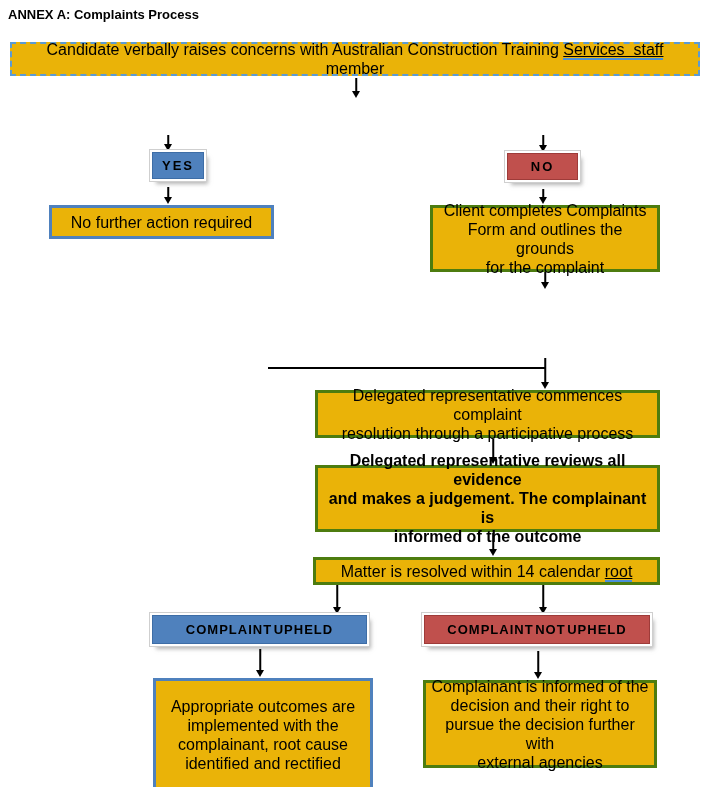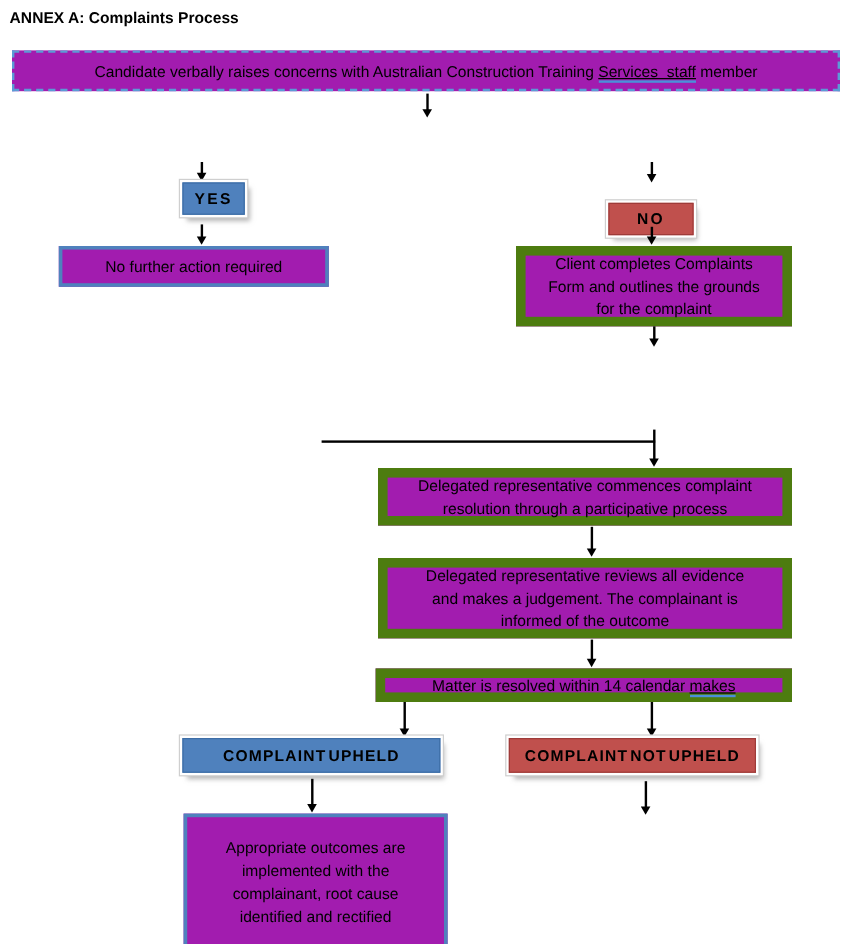--- a/index.html
+++ b/index.html
@@ -1,24 +1,24 @@
 <!DOCTYPE html>
 <html><head>
 <meta charset="utf-8">
 <style>
   html,body{margin:0;padding:0;background:#fff;}
   #canvas{position:relative;width:710px;height:787px;background:#fff;
           font-family:"Liberation Sans", sans-serif;color:#000;overflow:hidden;padding-left:34px;}
   .title{position:absolute;left:8px;top:7px;font-size:13px;font-weight:bold;}
   .node{position:absolute;box-sizing:border-box;display:flex;align-items:center;justify-content:center;
-        text-align:center;font-size:13px;line-height:19px;background:#a21caf;padding:2px 4px;}
+        text-align:center;font-size:16px;line-height:19px;background:#eab308;padding:2px 4px;}
   .node .txt{white-space:pre-line;}
   .dashed{border:2px dashed #5b9bd5;}
   .b-blue{border:3px solid #4f81bd;}
-  .b-red{border:8px solid #4d7c0f;}
+  .b-red{border:3px solid #4d7c0f;}
   .b-green{border:3px solid #9bbb59;}
   .badge{position:absolute;box-sizing:border-box;display:flex;align-items:center;justify-content:center;
          font-size:13px;font-weight:bold;letter-spacing:2px;color:#000;
          box-shadow:0 0 0 2px #ffffff, 0 0 0 3px #cfcfcf, 4px 5px 4px rgba(120,120,120,.55);}
   .badge.blue{background:#4f81bd;border:1px solid #3d6da6;text-align:center;}
   .badge.red{background:#c0504d;border:1px solid #9e3b39;}
   .badge.wide{letter-spacing:1px;word-spacing:-3px;}
   .u{text-decoration:underline;border-bottom:2px solid #4a90d9;padding-bottom:0px;white-space:pre-wrap;}
   .arr{position:absolute;width:10px;}
   .arr .line{position:absolute;left:50%;top:0;bottom:6px;width:1.5px;background:#000;transform:translateX(-50%);}
@@ -46,21 +46,21 @@
   <div class="arr" style="left:163px;top:135px;height:16px;">
       <div class="line"></div>
       <div class="head"></div>
     </div>
   <div class="arr" style="left:538px;top:135px;height:17px;">
       <div class="line"></div>
       <div class="head"></div>
     </div>
 
   <div class="badge blue" style="left:152px;top:152px;width:52px;height:27px;">YES</div>
-  <div class="badge red" style="left:507px;top:153px;width:71px;height:27px;margin-top:16px;">NO</div>
+  <div class="badge red" style="left:507px;top:153px;width:71px;height:27px;">NO</div>
 
   <div class="arr" style="left:163px;top:187px;height:17px;">
       <div class="line"></div>
       <div class="head"></div>
     </div>
   <div class="arr" style="left:538px;top:189px;height:15px;">
       <div class="line"></div>
       <div class="head"></div>
     </div>
 
@@ -91,57 +91,63 @@
   <div class="node b-red" style="left:315px;top:390px;width:345px;height:48px;">
     <div class="txt">Delegated representative commences complaint
 resolution through a participative process</div>
   </div>
 
   <div class="arr" style="left:488px;top:439px;height:25px;">
       <div class="line"></div>
       <div class="head"></div>
     </div>
 
-  <div class="node b-red" style="left:315px;top:465px;width:345px;height:67px;">
+  <div class="node b-red" style="left:315px;top:465px;width:345px;height:67px;font-weight:bold;">
     <div class="txt">Delegated representative reviews all evidence
 and makes a judgement.  The complainant is
 informed of the outcome</div>
   </div>
 
   <div class="arr" style="left:488px;top:533px;height:23px;">
       <div class="line"></div>
       <div class="head"></div>
     </div>
 
   <div class="node b-red" style="left:313px;top:557px;width:347px;height:28px;">
-    <div class="txt"><span>Matter is resolved within 14 calendar </span><span class="u">makes</span><span></span></div>
+    <div class="txt"><span>Matter is resolved within 14 calendar </span><span class="u">root</span><span></span></div>
   </div>
 
   <div class="arr" style="left:332px;top:585px;height:29px;">
       <div class="line"></div>
       <div class="head"></div>
     </div>
   <div class="arr" style="left:538px;top:585px;height:29px;">
       <div class="line"></div>
       <div class="head"></div>
     </div>
 
   <div class="badge blue wide" style="left:152px;top:615px;width:215px;height:29px;">COMPLAINT UPHELD</div>
-  <div class="badge red wide" style="left:424px;top:615px;width:206px;height:29px;">COMPLAINT NOT UPHELD</div>
+  <div class="badge red wide" style="left:424px;top:615px;width:226px;height:29px;">COMPLAINT NOT UPHELD</div>
 
   <div class="arr" style="left:255px;top:649px;height:28px;">
       <div class="line"></div>
       <div class="head"></div>
     </div>
   <div class="arr" style="left:533px;top:651px;height:28px;">
       <div class="line"></div>
       <div class="head"></div>
     </div>
 
   <div class="node b-blue" style="left:153px;top:678px;width:220px;height:114px;">
     <div class="txt">Appropriate outcomes are
 implemented with the
 complainant, root cause
 identified and rectified</div>
   </div>
 
+  <div class="node b-red" style="left:423px;top:680px;width:234px;height:88px;">
+    <div class="txt">Complainant is informed of the
+decision and their right to
+pursue the decision further with
+external agencies</div>
+  </div>
 
 </div>
 
 </body></html>

